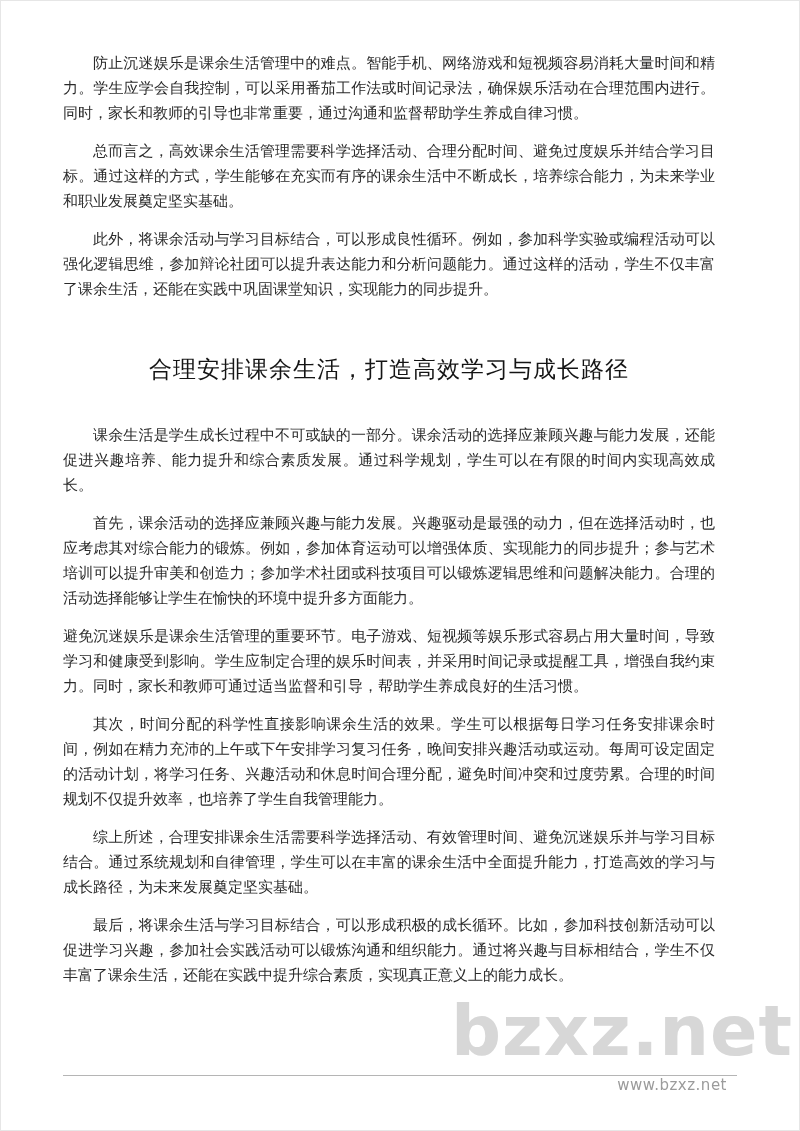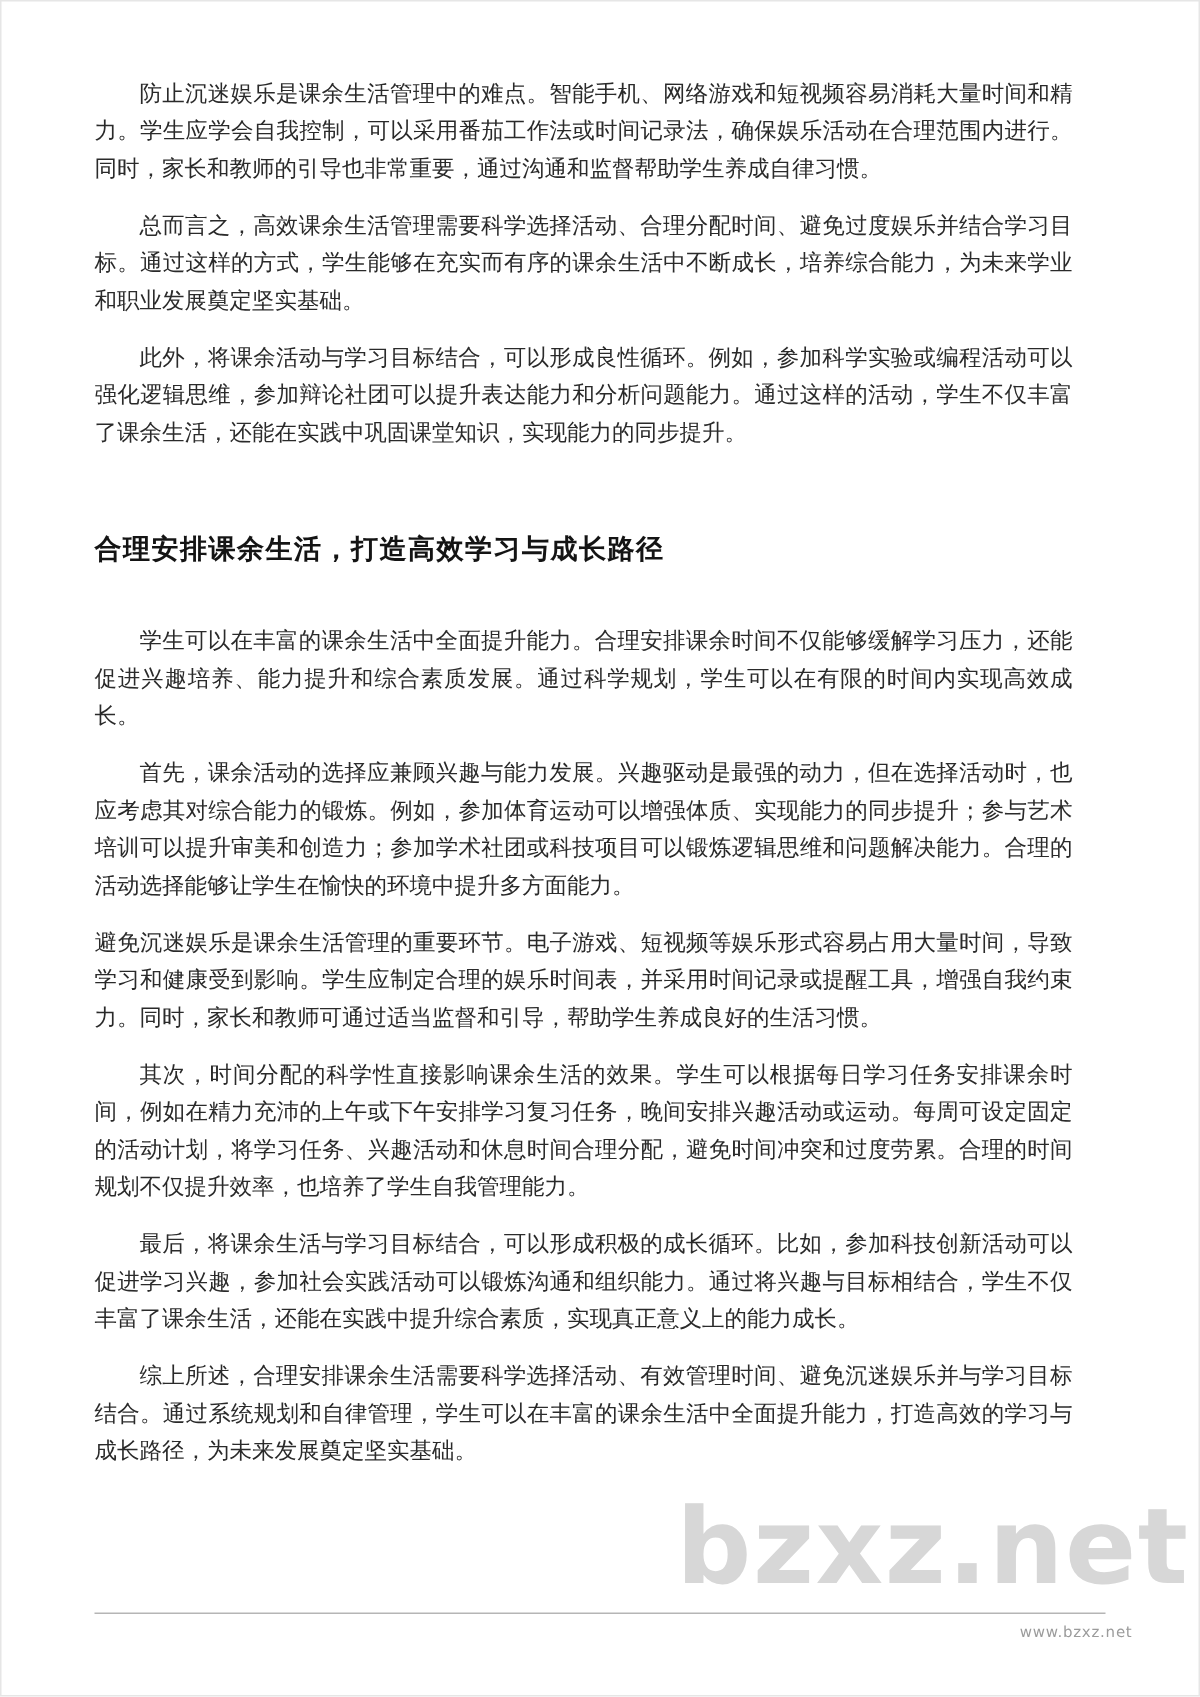--- a/index.html
+++ b/index.html
@@ -32,24 +32,24 @@
       line-height: 25px;
       margin: 0 0 13px 0;
       text-align: justify;
       text-indent: 2em;
       word-break: break-all;
     }
     p.para.no-indent {
       text-indent: 0;
     }
     h1.doc-title {
-      font-size: 18px;
-      font-weight: bold;
+      font-size: 23px;
+      font-weight: normal;
       color: #141414;
-      text-align: left;
+      text-align: center;
       margin: 52px 0 38px 0;
       letter-spacing: 1px;
     }
     .watermark {
       position: absolute;
       right: 6px;
       bottom: 64px;
       font-family: "DejaVu Sans", "Liberation Sans", sans-serif;
       font-weight: 700;
       font-size: 70px;
@@ -63,24 +63,24 @@
       position: absolute;
       left: 62px;
       right: 62px;
       bottom: 54px;
       border-top: 1px solid #b5b5b5;
       height: 0;
       z-index: 3;
     }
     .footer-url {
       position: absolute;
-      right: 44px;
+      right: 72px;
       bottom: 36px;
       font-family: "DejaVu Sans", "Liberation Sans", sans-serif;
-      font-size: 10px;
+      font-size: 15px;
       color: #9b9b9b;
       letter-spacing: 0.5px;
       z-index: 3;
     }
   </style>
 </head>
 <body>
 
 <div class="page">
 
@@ -90,26 +90,26 @@
 
     <section>
       <p class="para">防止沉迷娱乐是课余生活管理中的难点。智能手机、网络游戏和短视频容易消耗大量时间和精力。学生应学会自我控制，可以采用番茄工作法或时间记录法，确保娱乐活动在合理范围内进行。同时，家长和教师的引导也非常重要，通过沟通和监督帮助学生养成自律习惯。</p>
       <p class="para">总而言之，高效课余生活管理需要科学选择活动、合理分配时间、避免过度娱乐并结合学习目标。通过这样的方式，学生能够在充实而有序的课余生活中不断成长，培养综合能力，为未来学业和职业发展奠定坚实基础。</p>
       <p class="para">此外，将课余活动与学习目标结合，可以形成良性循环。例如，参加科学实验或编程活动可以强化逻辑思维，参加辩论社团可以提升表达能力和分析问题能力。通过这样的活动，学生不仅丰富了课余生活，还能在实践中巩固课堂知识，实现能力的同步提升。</p>
     </section>
 
     <h1 class="doc-title">合理安排课余生活，打造高效学习与成长路径</h1>
 
     <section>
-      <p class="para">学生可以在丰富的课余生活中全面提升能力。合理安排课余时间不仅能够缓解学习压力，还能促进兴趣培养、能力提升和综合素质发展。通过科学规划，学生可以在有限的时间内实现高效成长。</p>
+      <p class="para">课余生活是学生成长过程中不可或缺的一部分。课余活动的选择应兼顾兴趣与能力发展，还能促进兴趣培养、能力提升和综合素质发展。通过科学规划，学生可以在有限的时间内实现高效成长。</p>
       <p class="para">首先，课余活动的选择应兼顾兴趣与能力发展。兴趣驱动是最强的动力，但在选择活动时，也应考虑其对综合能力的锻炼。例如，参加体育运动可以增强体质、实现能力的同步提升；参与艺术培训可以提升审美和创造力；参加学术社团或科技项目可以锻炼逻辑思维和问题解决能力。合理的活动选择能够让学生在愉快的环境中提升多方面能力。</p>
       <p class="para no-indent">避免沉迷娱乐是课余生活管理的重要环节。电子游戏、短视频等娱乐形式容易占用大量时间，导致学习和健康受到影响。学生应制定合理的娱乐时间表，并采用时间记录或提醒工具，增强自我约束力。同时，家长和教师可通过适当监督和引导，帮助学生养成良好的生活习惯。</p>
       <p class="para">其次，时间分配的科学性直接影响课余生活的效果。学生可以根据每日学习任务安排课余时间，例如在精力充沛的上午或下午安排学习复习任务，晚间安排兴趣活动或运动。每周可设定固定的活动计划，将学习任务、兴趣活动和休息时间合理分配，避免时间冲突和过度劳累。合理的时间规划不仅提升效率，也培养了学生自我管理能力。</p>
+      <p class="para">综上所述，合理安排课余生活需要科学选择活动、有效管理时间、避免沉迷娱乐并与学习目标结合。通过系统规划和自律管理，学生可以在丰富的课余生活中全面提升能力，打造高效的学习与成长路径，为未来发展奠定坚实基础。</p>
       <p class="para">最后，将课余生活与学习目标结合，可以形成积极的成长循环。比如，参加科技创新活动可以促进学习兴趣，参加社会实践活动可以锻炼沟通和组织能力。通过将兴趣与目标相结合，学生不仅丰富了课余生活，还能在实践中提升综合素质，实现真正意义上的能力成长。</p>
-      <p class="para">综上所述，合理安排课余生活需要科学选择活动、有效管理时间、避免沉迷娱乐并与学习目标结合。通过系统规划和自律管理，学生可以在丰富的课余生活中全面提升能力，打造高效的学习与成长路径，为未来发展奠定坚实基础。</p>
     </section>
 
   </div>
 
   <div class="footer-line"></div>
   <div class="footer-url">www.bzxz.net</div>
 
 </div>
 
 </body></html>

